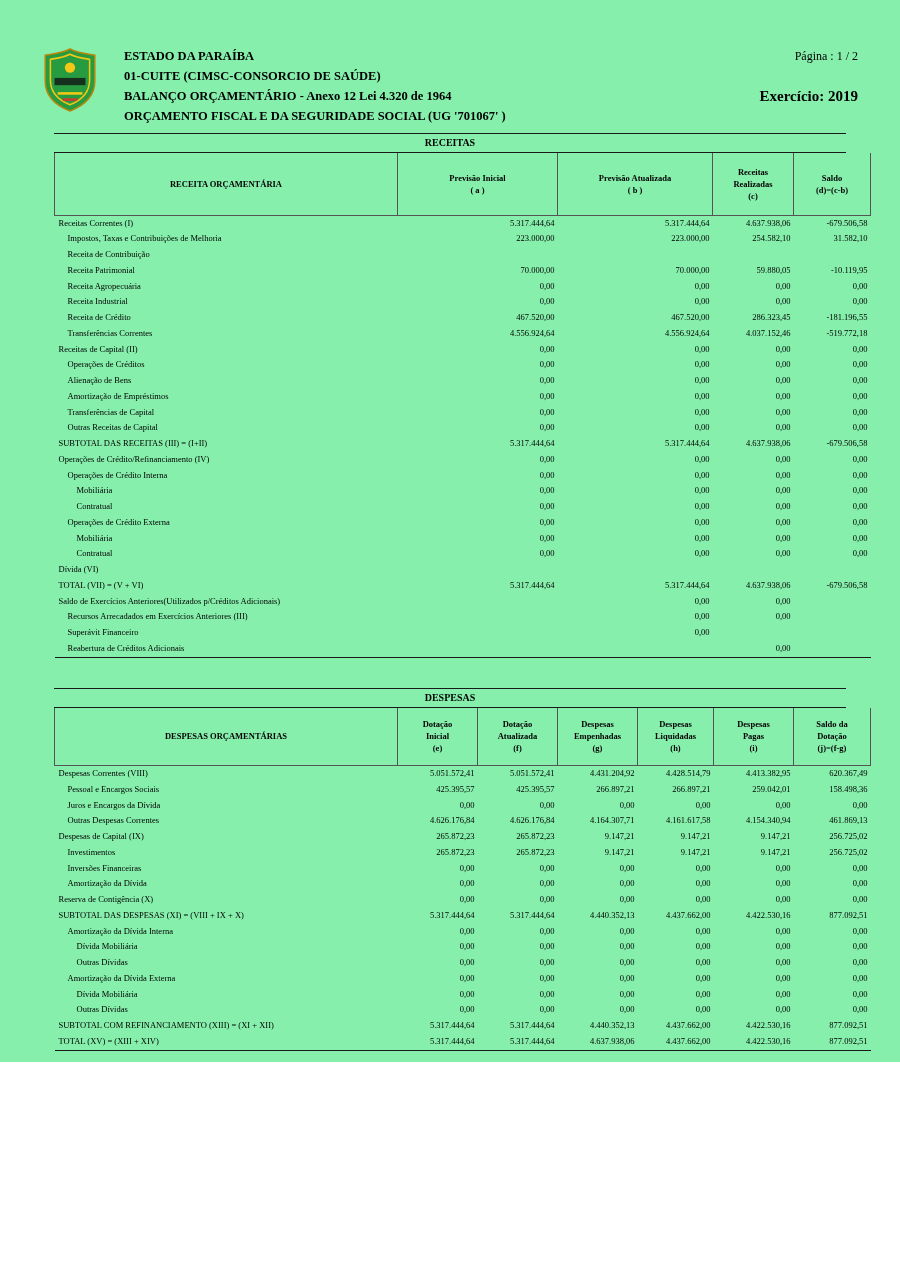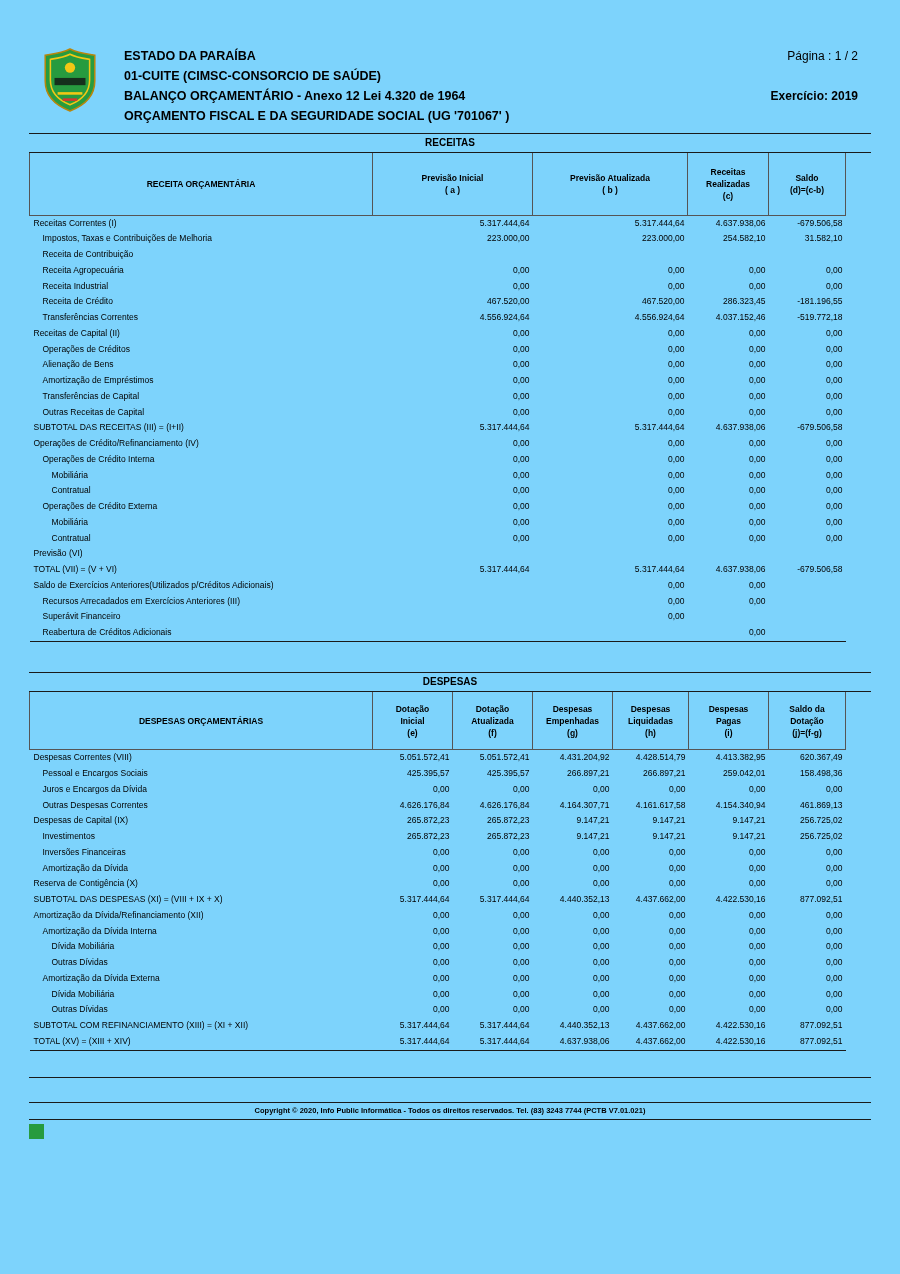--- a/index.html
+++ b/index.html
@@ -1,30 +1,30 @@
 <!DOCTYPE html>
 <html style="--accent-green: #279b3f;"><head>
 <meta charset="utf-8">
 <style>
   * { margin:0; padding:0; box-sizing:border-box; }
   html,body { background:#ffffff; }
   .page {
-    width:900px; height:1274px; background:#7dd3fc; position:relative;
-    font-family:Liberation Sans, sans-serif; color:#000; overflow:hidden;
+    width:900px; height:1062px; background:#86efac; position:relative;
+    font-family:Liberation Serif, serif; color:#000; overflow:hidden;
   }
   .header { display:flex; padding:46px 42px 0 42px; }
   .logo-wrap { width:58px; margin-right:24px; padding-top:2px; }
   .header-lines { flex:1; }
   .hline { font-weight:bold; font-size:12.5px; line-height:20px; white-space:nowrap; }
   .header-right { width:170px; text-align:right; }
   .hr-page { font-size:12px; line-height:20px; }
   .hr-blank { height:20px; }
-  .hr-exercise { font-size:12px; font-weight:bold; line-height:20px; }
-
-  .content { padding:0 29px; }
+  .hr-exercise { font-size:15px; font-weight:bold; line-height:20px; }
+
+  .content { padding:0 54px; }
   .section-title {
     border-top:1.5px solid #1a1a1a; border-bottom:1px solid #1a1a1a;
     text-align:center; font-size:10px; font-weight:bold; padding:3px 0 4px 0;
   }
   .section-title.first { margin-top:7px; }
   .section-title.second { margin-top:30px; }
 
   table { width:816px; border-collapse:collapse; table-layout:fixed; border-bottom:1px solid #1a1a1a; }
   thead th {
     border:1px solid #555; border-top:none;
@@ -130,20 +130,27 @@
             <td class="val">31.582,10</td>
           </tr>
           <tr>
             <td class="lbl ind1">Receita de Contribuição</td>
             <td class="val"></td>
             <td class="val"></td>
             <td class="val"></td>
             <td class="val"></td>
           </tr>
           <tr>
+            <td class="lbl ind1">Receita Patrimonial</td>
+            <td class="val">70.000,00</td>
+            <td class="val">70.000,00</td>
+            <td class="val">59.880,05</td>
+            <td class="val">-10.119,95</td>
+          </tr>
+          <tr>
             <td class="lbl ind1">Receita Agropecuária</td>
             <td class="val">0,00</td>
             <td class="val">0,00</td>
             <td class="val">0,00</td>
             <td class="val">0,00</td>
           </tr>
           <tr>
             <td class="lbl ind1">Receita Industrial</td>
             <td class="val">0,00</td>
             <td class="val">0,00</td>
@@ -256,21 +263,21 @@
             <td class="val">0,00</td>
           </tr>
           <tr>
             <td class="lbl ind2">Contratual</td>
             <td class="val">0,00</td>
             <td class="val">0,00</td>
             <td class="val">0,00</td>
             <td class="val">0,00</td>
           </tr>
           <tr>
-            <td class="lbl ind0">Previsão (VI)</td>
+            <td class="lbl ind0">Dívida (VI)</td>
             <td class="val"></td>
             <td class="val"></td>
             <td class="val"></td>
             <td class="val"></td>
           </tr>
           <tr>
             <td class="lbl ind0">TOTAL (VII) = (V + VI)</td>
             <td class="val">5.317.444,64</td>
             <td class="val">5.317.444,64</td>
             <td class="val">4.637.938,06</td>
@@ -431,29 +438,20 @@
           <tr>
             <td class="lbl ind0">SUBTOTAL DAS DESPESAS (XI) = (VIII + IX + X)</td>
             <td class="val">5.317.444,64</td>
             <td class="val">5.317.444,64</td>
             <td class="val">4.440.352,13</td>
             <td class="val">4.437.662,00</td>
             <td class="val">4.422.530,16</td>
             <td class="val">877.092,51</td>
           </tr>
           <tr>
-            <td class="lbl ind0">Amortização da Dívida/Refinanciamento (XII)</td>
-            <td class="val">0,00</td>
-            <td class="val">0,00</td>
-            <td class="val">0,00</td>
-            <td class="val">0,00</td>
-            <td class="val">0,00</td>
-            <td class="val">0,00</td>
-          </tr>
-          <tr>
             <td class="lbl ind1">Amortização da Dívida Interna</td>
             <td class="val">0,00</td>
             <td class="val">0,00</td>
             <td class="val">0,00</td>
             <td class="val">0,00</td>
             <td class="val">0,00</td>
             <td class="val">0,00</td>
           </tr>
           <tr>
             <td class="lbl ind2">Dívida Mobiliária</td>

